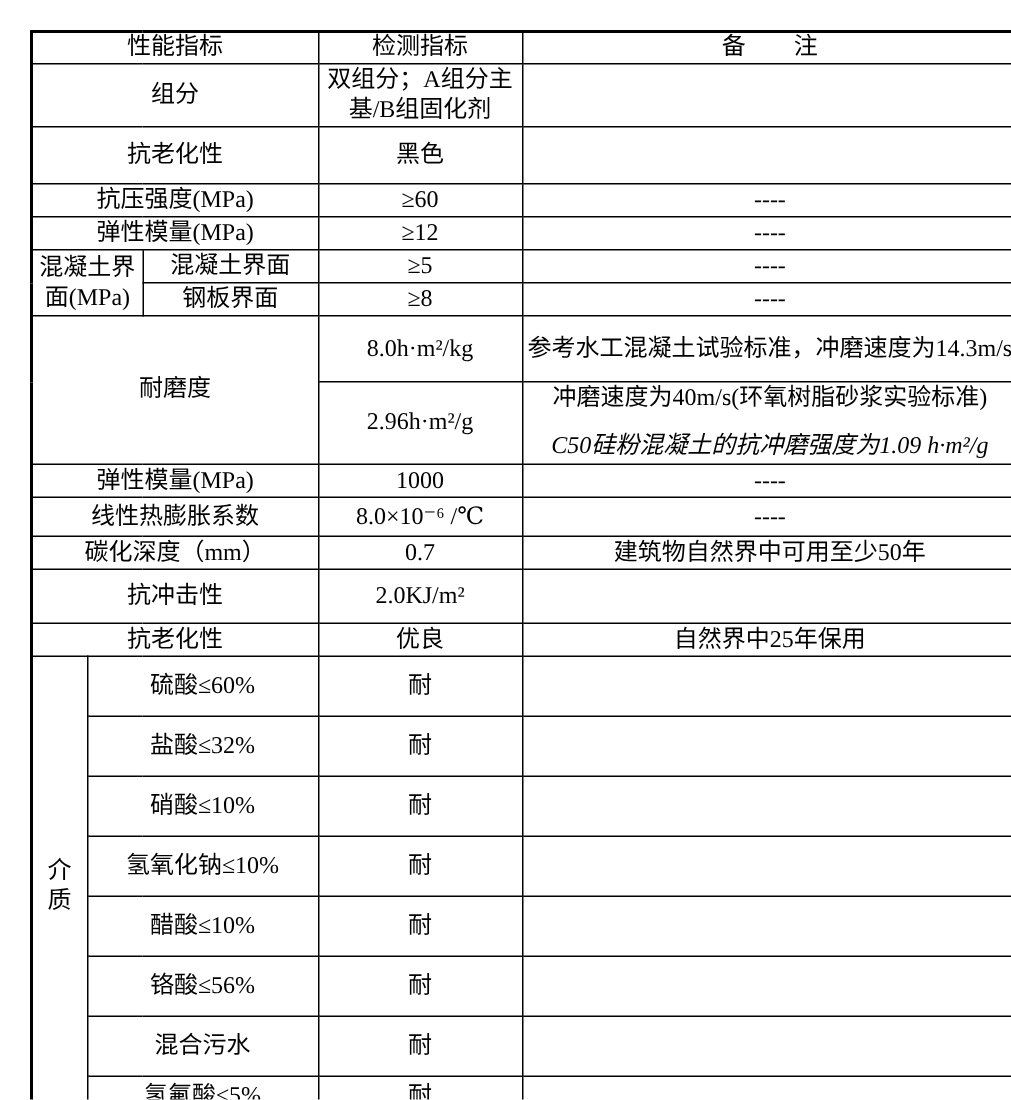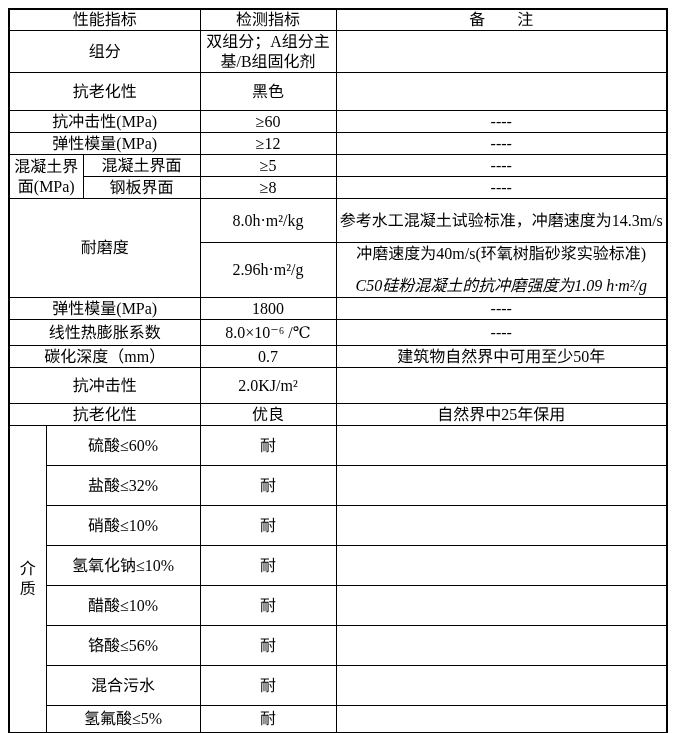--- a/index.html
+++ b/index.html
@@ -7,21 +7,21 @@
     padding: 0;
     background: #ffffff;
     width: 674px;
     height: 733px;
     overflow: hidden;
   }
   .page {
     box-sizing: border-box;
     width: 674px;
     height: 733px;
-    padding: 8px;
+    padding: 20px;
     font-family: "Liberation Serif", "DejaVu Serif", serif;
     color: #000000;
   }
   table.spec {
     border-collapse: collapse;
     table-layout: fixed;
     width: 658px;
     border: 2px solid #000000;
     font-size: 16px;
     line-height: 1.25;
@@ -62,21 +62,21 @@
       <td></td>
     </tr>
 
     <tr style="height:38px">
       <td colspan="3">抗老化性</td>
       <td>黑色</td>
       <td></td>
     </tr>
 
     <tr style="height:22px">
-      <td colspan="3">抗冲击性(MPa)</td>
+      <td colspan="3">抗压强度(MPa)</td>
       <td>≥60</td>
       <td>----</td>
     </tr>
 
     <tr style="height:22px">
       <td colspan="3">弹性模量(MPa)</td>
       <td>≥12</td>
       <td>----</td>
     </tr>
 
@@ -102,21 +102,21 @@
     <tr style="height:55px">
       <td>2.96h·m²/g</td>
       <td>
         <div>冲磨速度为40m/s(环氧树脂砂浆实验标准)</div>
         <div class="remark-gap">C50硅粉混凝土的抗冲磨强度为1.09 h·m²/g</div>
       </td>
     </tr>
 
     <tr style="height:22px">
       <td colspan="3">弹性模量(MPa)</td>
-      <td>1800</td>
+      <td>1000</td>
       <td>----</td>
     </tr>
 
     <tr style="height:26px">
       <td colspan="3">线性热膨胀系数</td>
       <td>8.0×10⁻⁶ /℃</td>
       <td>----</td>
     </tr>
 
     <tr style="height:22px">

